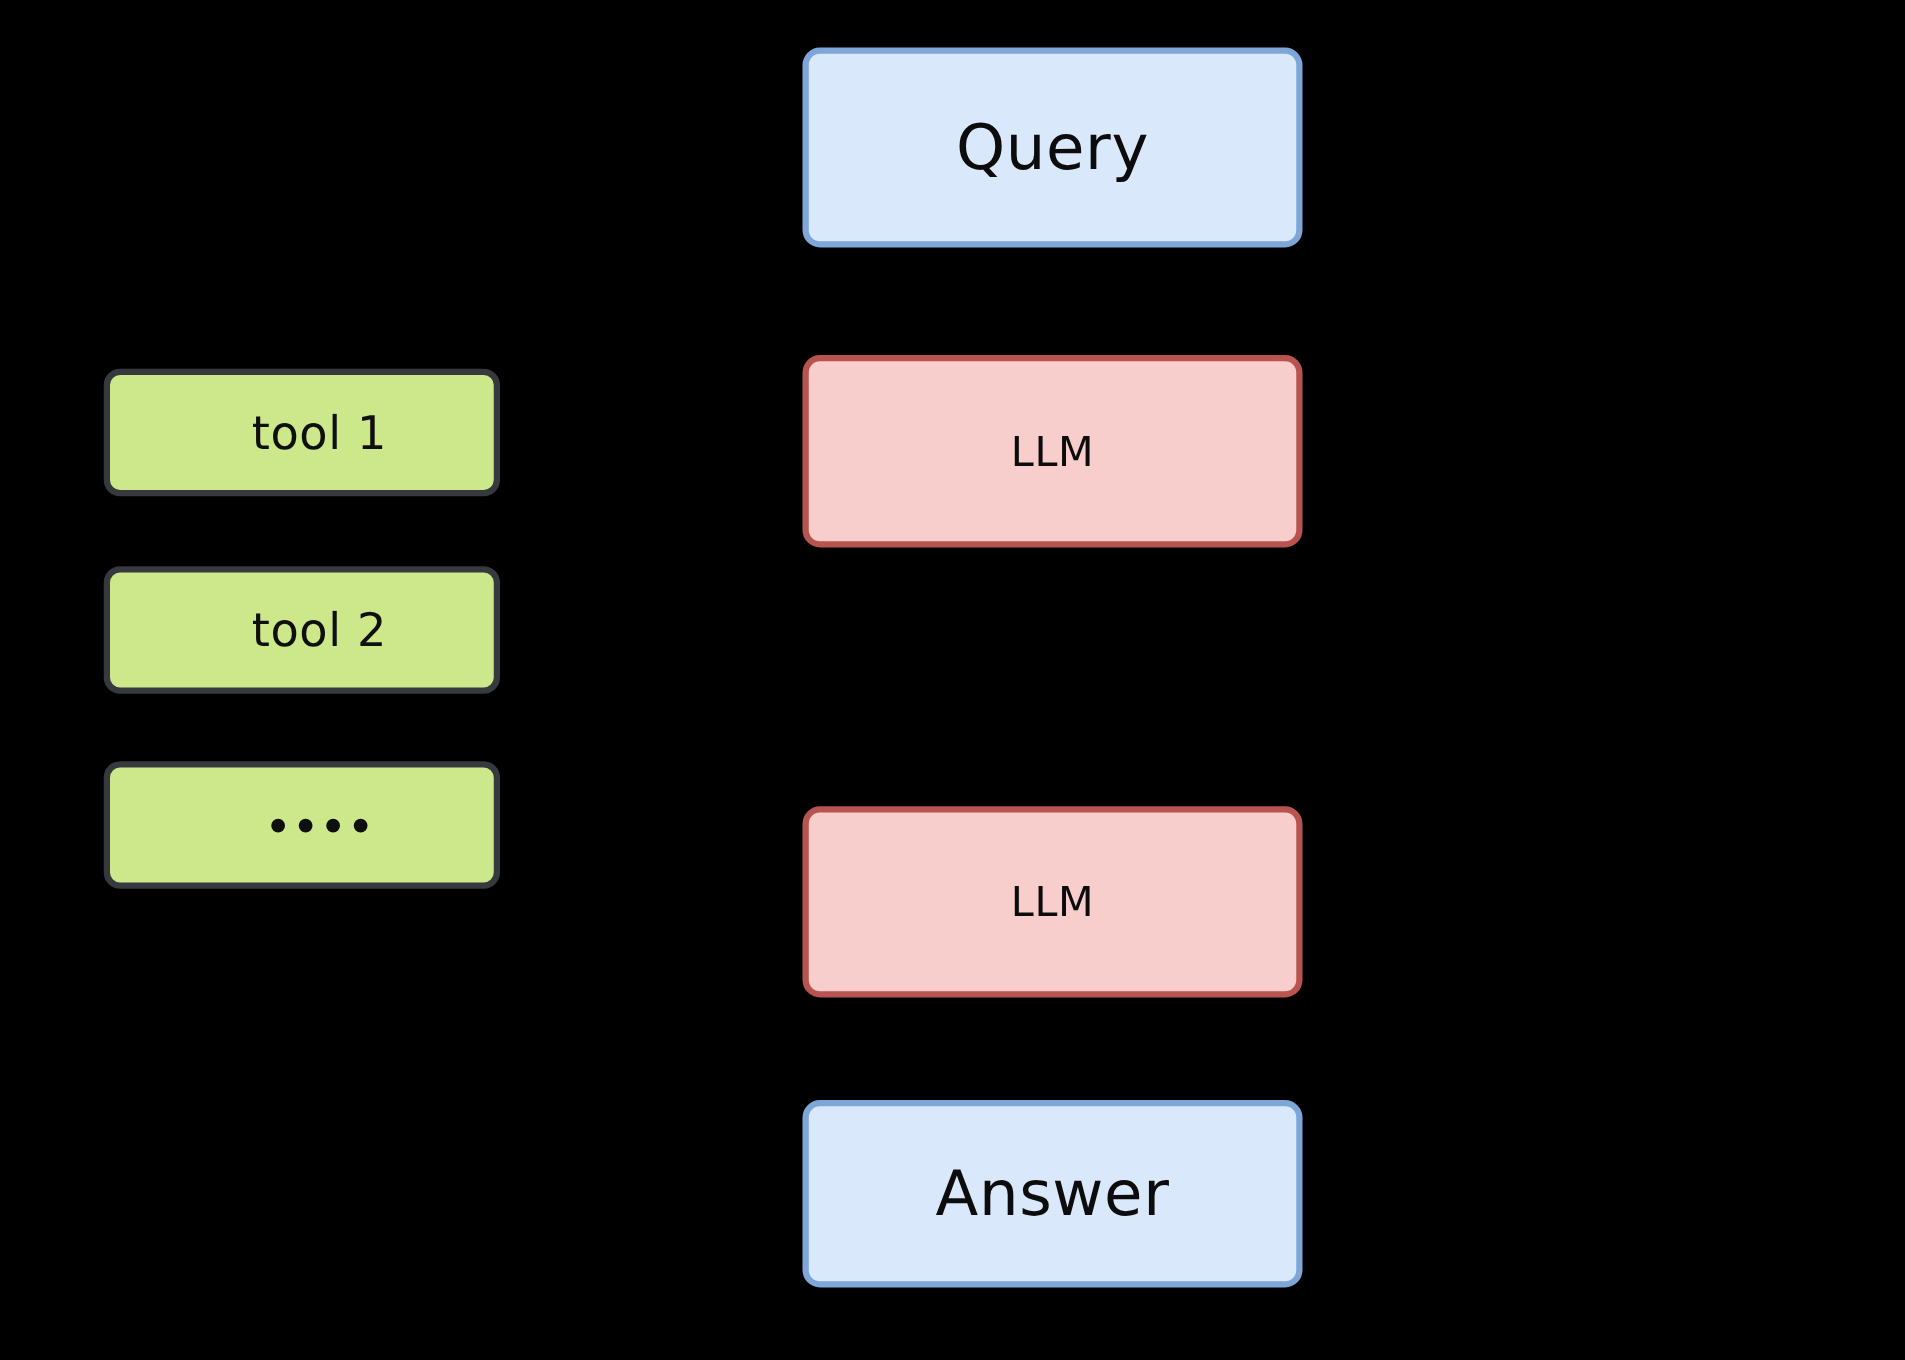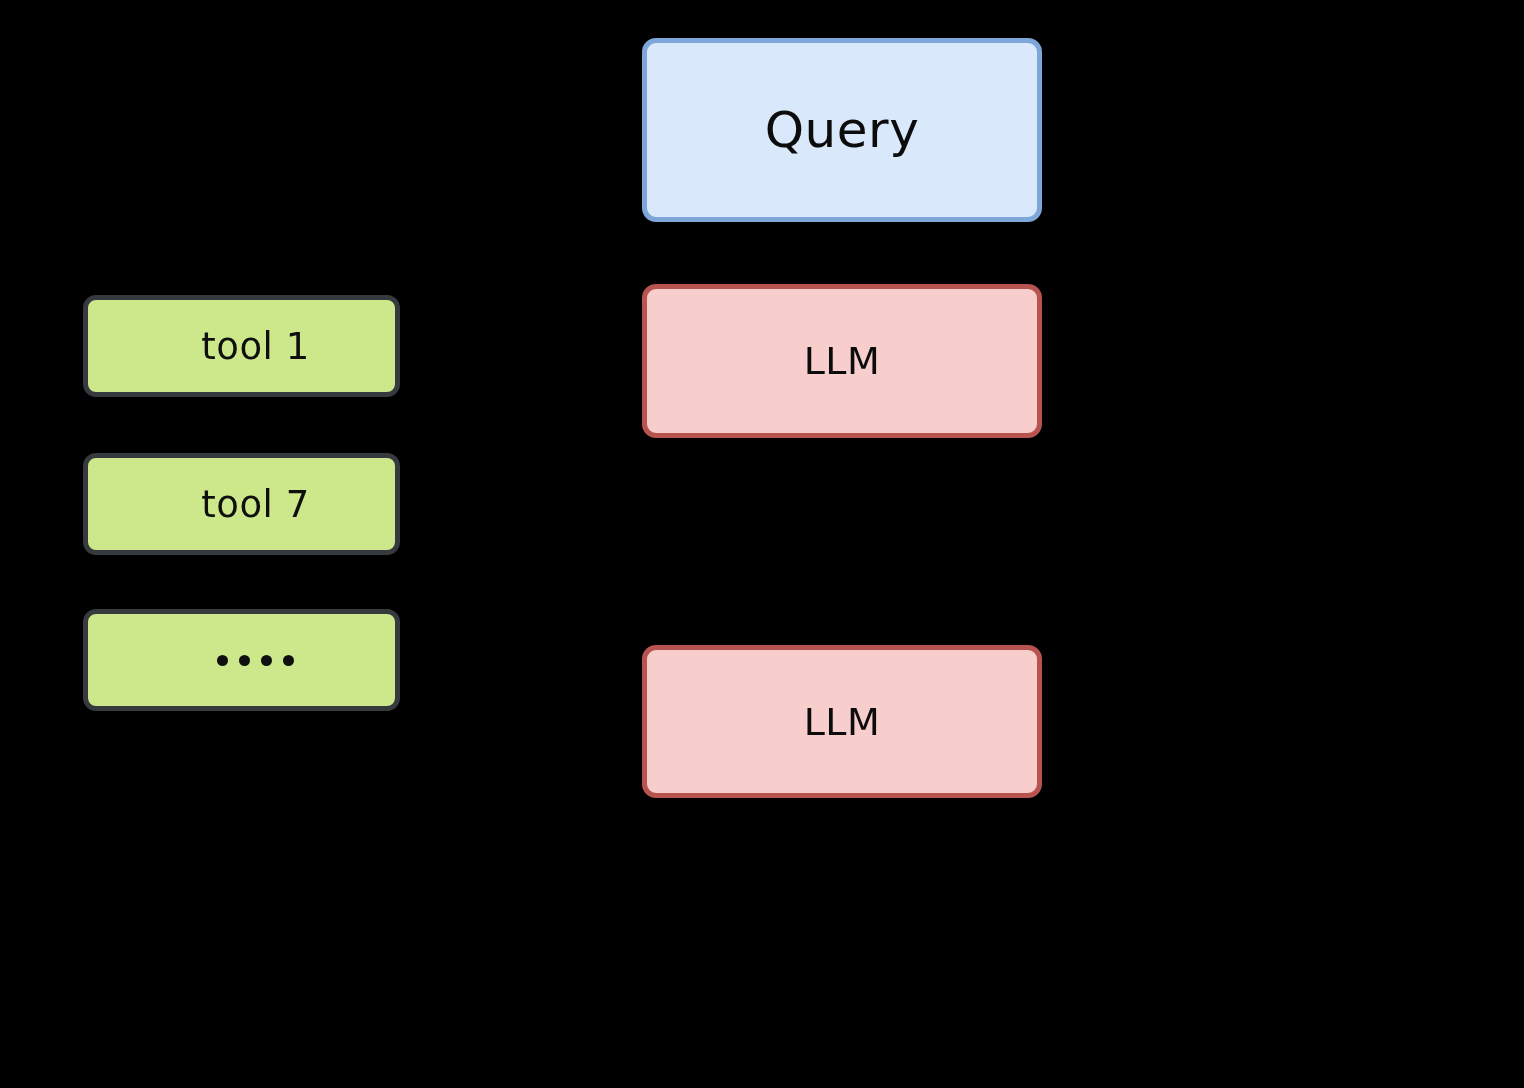--- a/index.html
+++ b/index.html
@@ -75,49 +75,49 @@
     left: 642px;
     width: 400px;
     background: #dae8fc;
     border-color: #7ea6d8;
     border-width: 5px;
   }
   .io-node .node-label {
     color: #0c0c0c;
     font-size: 50px;
   }
-  #query-node  { top: 38px;  height: 184px; }
+  #query-node  { top: 38px;  height: 160px; }
   #answer-node { top: 880px; height: 150px; }
 
   .llm-node {
     left: 642px;
     width: 400px;
     background: #f8cecc;
     border-color: #b85450;
     border-width: 5px;
   }
   .llm-node .node-label {
     color: #0c0c0c;
-    font-size: 38px;
+    font-size: 33px;
     text-align: center;
   }
   #llm-node-1 { top: 284px; height: 154px; }
   #llm-node-2 { top: 645px; height: 153px; }
 </style>
 </head>
 <body>
 
 <div id="canvas">
 
   <div class="node tool-node" id="tool-1">
     <span class="node-label">tool 1</span>
   </div>
 
   <div class="node tool-node" id="tool-2">
-    <span class="node-label">tool 7</span>
+    <span class="node-label">tool 2</span>
   </div>
 
   <div class="node tool-node" id="tool-3">
     <span class="dots-row">
       <span class="dot"></span>
       <span class="dot"></span>
       <span class="dot"></span>
       <span class="dot"></span>
     </span>
   </div>
@@ -128,14 +128,17 @@
   </div>
 
   <div class="node llm-node" id="llm-node-1">
     <span class="node-label">LLM</span>
   </div>
 
   <div class="node llm-node" id="llm-node-2">
     <span class="node-label">LLM</span>
   </div>
 
+  <div class="node io-node" id="answer-node">
+    <span class="node-label">Answer</span>
+  </div>
 
 </div>
 
 </body></html>

